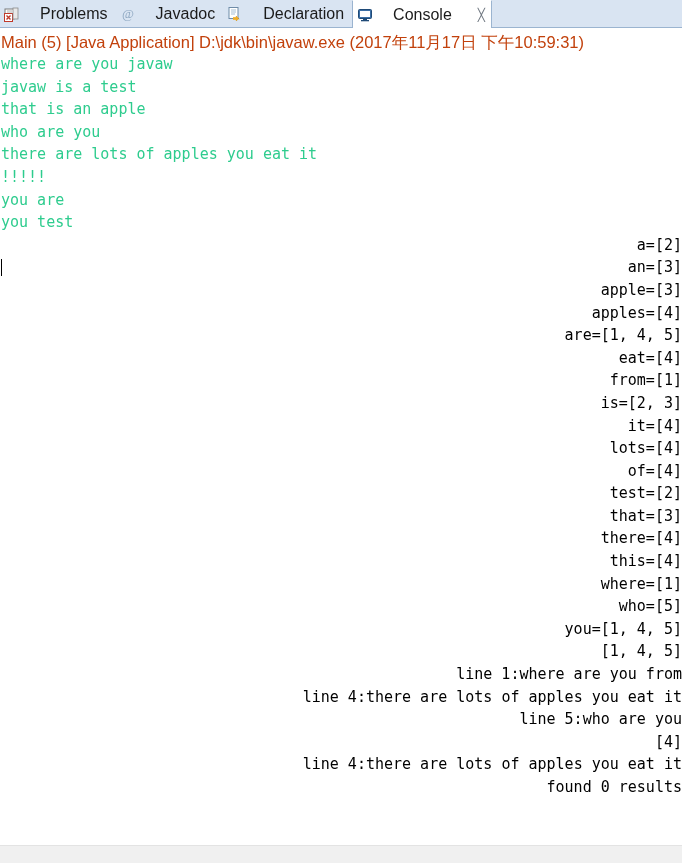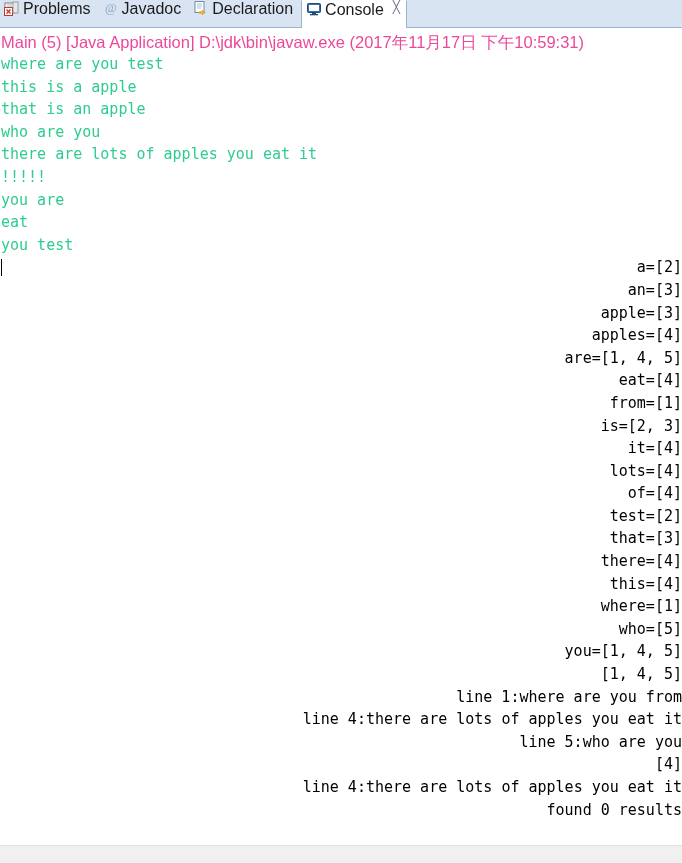--- a/index.html
+++ b/index.html
@@ -20,21 +20,22 @@
     position: relative;
     height: 28px;
     background: #d9e4f2;
     border-bottom: 1px solid #9bb4d0;
     display: flex;
     align-items: stretch;
     box-sizing: border-box;
   }
   .tab {
     display: flex;
-    gap: 3px;
+    align-items: center;
+    gap: 20px;
     padding: 0 8px 0 4px;
     font-size: 16px;
     color: #1b1b1b;
     white-space: nowrap;
     box-sizing: border-box;
     position: relative;
     top: 0;
   }
   .tab.inactive {
     background: transparent;
@@ -58,21 +59,21 @@
   .close-x {
     font-size: 12px;
     color: #6f7780;
     margin-left: 6px;
     line-height: 1;
   }
 
   
   .console-title {
     font-size: 16.5px;
-    color: #ec4899;
+    color: #c2410c;
     padding: 2px 0 1px 1px;
     white-space: nowrap;
     line-height: 24px;
     height: 25px;
     box-sizing: border-box;
     background: #ffffff;
   }
 
   
   .console-body {
@@ -164,28 +165,27 @@
     <span class="tab-label">Console</span>
     <span class="close-x">╳</span>
   </div>
 
 </div>
 
 <div class="console-title">Main (5) [Java Application] D:\jdk\bin\javaw.exe (2017年11月17日 下午10:59:31)</div>
 
 <div class="console-body">
   <div id="console-lines">
-      <div class="out-line green">where are you test</div>
-      <div class="out-line green">this is a apple</div>
+      <div class="out-line green">where are you javaw</div>
+      <div class="out-line green">javaw is a test</div>
       <div class="out-line green">that is an apple</div>
       <div class="out-line green">who are you</div>
       <div class="out-line green">there are lots of apples you eat it</div>
       <div class="out-line green">!!!!!</div>
       <div class="out-line green">you are</div>
-      <div class="out-line green">eat</div>
       <div class="out-line green">you test</div>
       <div class="out-line black">a=[2]</div>
       <div class="out-line black">an=[3]</div>
       <div class="out-line black">apple=[3]</div>
       <div class="out-line black">apples=[4]</div>
       <div class="out-line black">are=[1, 4, 5]</div>
       <div class="out-line black">eat=[4]</div>
       <div class="out-line black">from=[1]</div>
       <div class="out-line black">is=[2, 3]</div>
       <div class="out-line black">it=[4]</div>

